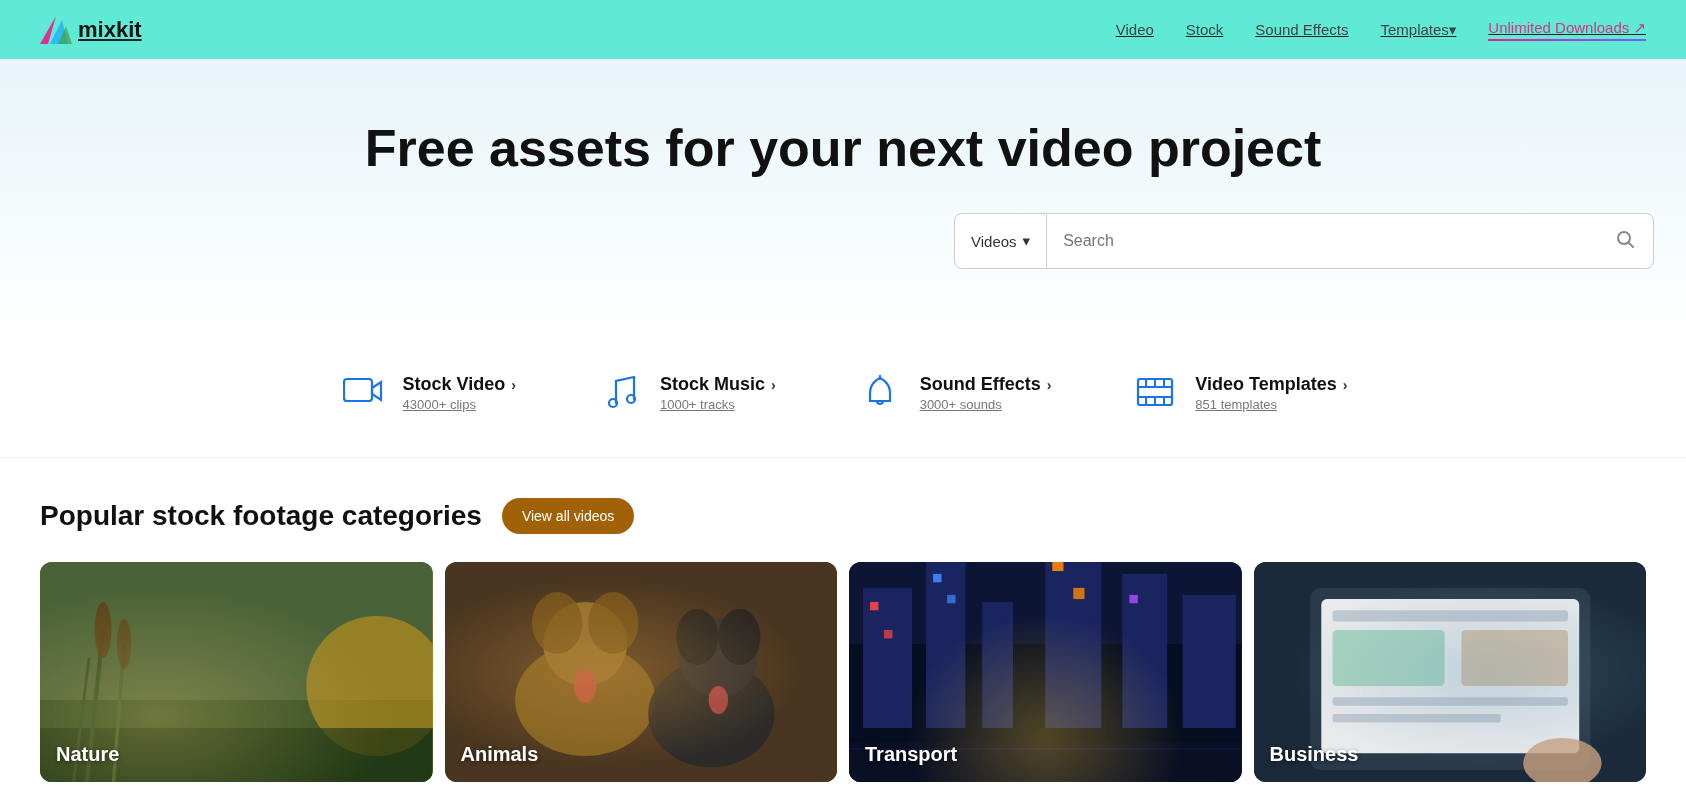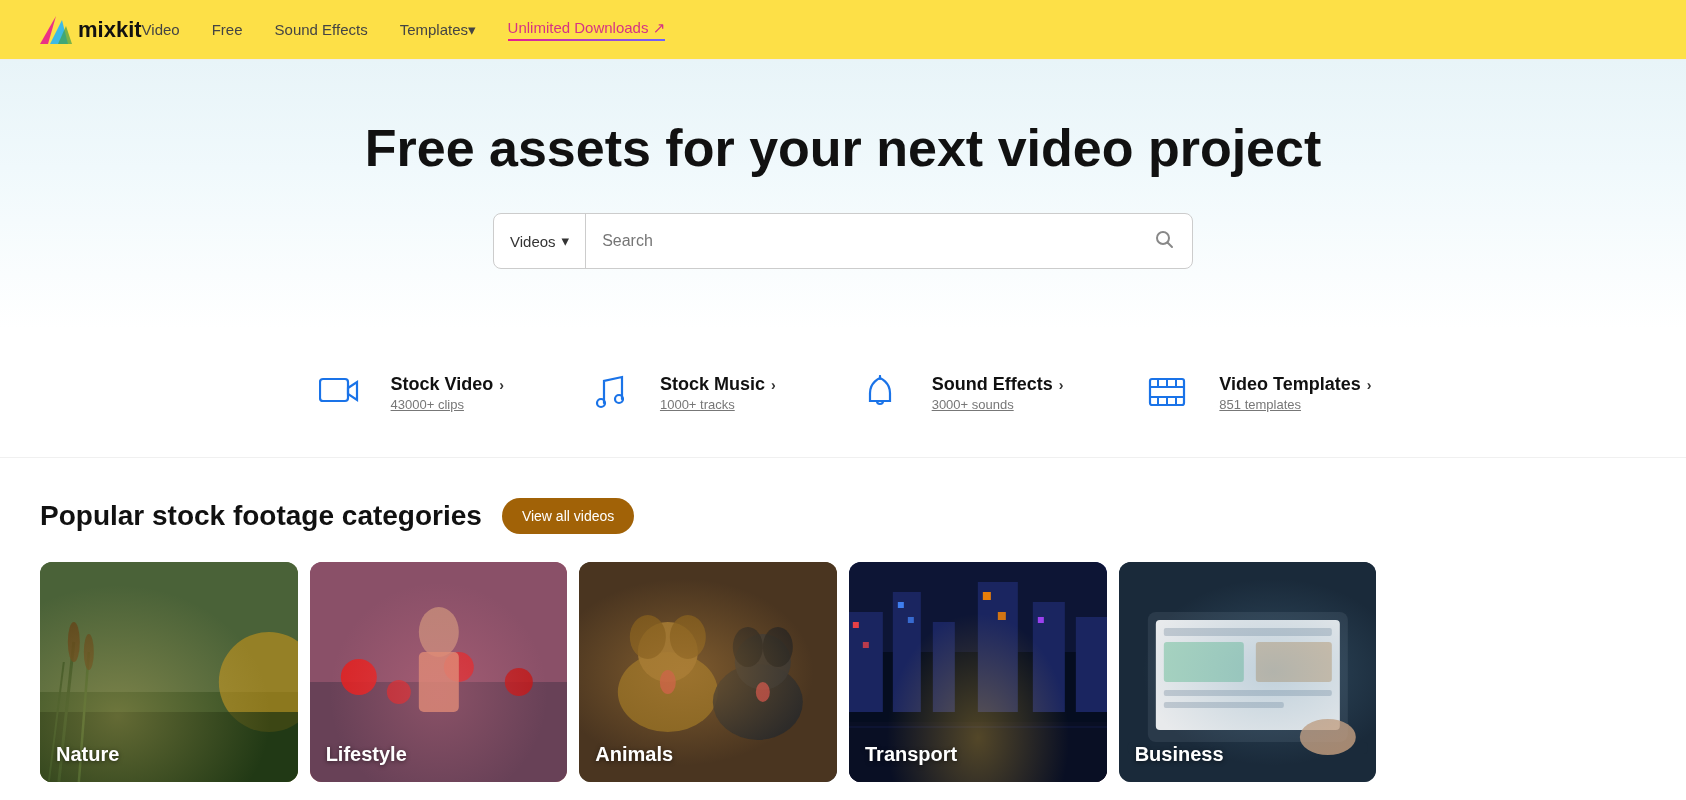--- a/index.html
+++ b/index.html
@@ -2,26 +2,27 @@
 <html><head>
   <meta charset="utf-8">
   <style>
     * { box-sizing: border-box; margin: 0; padding: 0; }
     body { font-family: -apple-system, BlinkMacSystemFont, 'Segoe UI', sans-serif; background: #fff; color: #222; }
 
     
     .navbar {
       display: flex;
       align-items: center;
-      justify-content: flex-start;
+      justify-content: space-between;
       padding: 0 40px;
       height: 60px;
-      background: #fde047;
+      background: #5eead4;
       border-bottom: 1px solid #eee;
       position: relative;
+      text-decoration: underline;
     }
     .navbar-logo {
       display: flex;
       align-items: center;
       gap: 6px;
       font-size: 22px;
       font-weight: 700;
       color: #111;
     }
     .logo-icon {
@@ -65,21 +66,21 @@
       font-size: 52px;
       font-weight: 800;
       color: #111;
       line-height: 1.1;
       margin-bottom: 36px;
     }
 
     
     .search-bar-container {
       display: flex;
-      justify-content: center;
+      justify-content: flex-end;
       margin-bottom: 20px;
     }
     .search-bar {
       display: flex;
       align-items: center;
       background: #fff;
       border: 1.5px solid #ccc;
       border-radius: 8px;
       width: 700px;
       height: 56px;
@@ -135,21 +136,21 @@
       display: flex;
       justify-content: center;
       gap: 80px;
       padding: 40px 60px;
       background: #fff;
       border-bottom: 1px solid #f0f0f0;
     }
     .section-link-item {
       display: flex;
       align-items: center;
-      gap: 28px;
+      gap: 16px;
       cursor: pointer;
     }
     .section-link-icon {
       width: 48px;
       height: 48px;
       display: flex;
       align-items: center;
       justify-content: center;
       color: #1a73e8;
       font-size: 28px;
@@ -192,21 +193,21 @@
       border-radius: 24px;
       padding: 10px 20px;
       font-size: 14px;
       font-weight: 500;
       cursor: pointer;
     }
 
     
     .category-grid {
       display: grid;
-      grid-template-columns: repeat(6, 1fr);
+      grid-template-columns: repeat(4, 1fr);
       gap: 12px;
     }
     .category-card {
       position: relative;
       border-radius: 12px;
       overflow: hidden;
       height: 220px;
       cursor: pointer;
     }
     .category-card-bg {
@@ -273,21 +274,21 @@
     <svg class="logo-icon" viewBox="0 0 32 28" fill="none" xmlns="http://www.w3.org/2000/svg">
       <polygon points="0,28 16,0 8,28" fill="#e91e8c" opacity="0.9"></polygon>
       <polygon points="10,28 22,4 28,28" fill="#29b6f6" opacity="0.9"></polygon>
       <polygon points="18,28 26,10 32,28" fill="#43a047" opacity="0.7"></polygon>
     </svg>
     <span>mixkit</span>
   </div>
 
   <div class="navbar-links">
     <a class="nav-link">Video</a>
-    <a class="nav-link">Free</a>
+    <a class="nav-link">Stock</a>
     <a class="nav-link">Sound Effects</a>
     <a class="nav-link nav-link-templates">
       <span>Templates</span>
       <span>▾</span>
     </a>
     <a class="nav-link nav-link-unlimited">Unlimited Downloads ↗</a>
   </div>
 </nav>
 
 <section class="hero">
@@ -408,37 +409,20 @@
           <line x1="30" y1="220" x2="45" y2="80" stroke="#2d4a1e" stroke-width="3"></line>
           <line x1="50" y1="220" x2="60" y2="90" stroke="#3a5a25" stroke-width="2.5"></line>
           <line x1="20" y1="220" x2="35" y2="100" stroke="#2d4a1e" stroke-width="2"></line>
           <ellipse cx="45" cy="80" rx="6" ry="20" fill="#5a3a10" opacity="0.8"></ellipse>
           <ellipse cx="60" cy="90" rx="5" ry="18" fill="#5a3a10" opacity="0.7"></ellipse>
         </svg>
       </div>
       <span class="category-card-label">Nature</span>
     </div>
 
-    <div class="category-card">
-      <div class="category-card-bg cat-lifestyle" style="background: linear-gradient(160deg, #7a4060 0%, #c46070 40%, #e89060 100%);">
-        <svg width="100%" height="100%" viewBox="0 0 280 220" preserveAspectRatio="xMidYMid slice">
-          <rect width="280" height="220" fill="#8a5068"></rect>
-
-          <rect x="0" y="120" width="280" height="100" fill="#5a3a50" opacity="0.7"></rect>
-          <circle cx="60" cy="115" r="18" fill="#e02020" opacity="0.9"></circle>
-          <circle cx="160" cy="105" r="15" fill="#e02020" opacity="0.8"></circle>
-          <circle cx="220" cy="120" r="14" fill="#c01818" opacity="0.85"></circle>
-          <circle cx="100" cy="130" r="12" fill="#e02020" opacity="0.7"></circle>
-
-          <ellipse cx="140" cy="70" rx="20" ry="25" fill="#c08878" opacity="0.9"></ellipse>
-          <rect x="120" y="90" width="40" height="60" rx="5" fill="#e09070" opacity="0.8"></rect>
-        </svg>
-      </div>
-      <span class="category-card-label">Lifestyle</span>
-    </div>
 
     <div class="category-card">
       <div class="category-card-bg cat-animals" style="background: linear-gradient(160deg, #3a2a1a 0%, #6b5020 40%, #2d2d2d 100%);">
         <svg width="100%" height="100%" viewBox="0 0 280 220" preserveAspectRatio="xMidYMid slice">
           <rect width="280" height="220" fill="#4a3520"></rect>
 
           <ellipse cx="100" cy="130" rx="50" ry="40" fill="#8b6820" opacity="0.9"></ellipse>
           <circle cx="100" cy="90" r="30" fill="#a07830" opacity="0.9"></circle>
 
           <ellipse cx="80" cy="75" rx="18" ry="22" fill="#7a5818" opacity="0.8"></ellipse>

